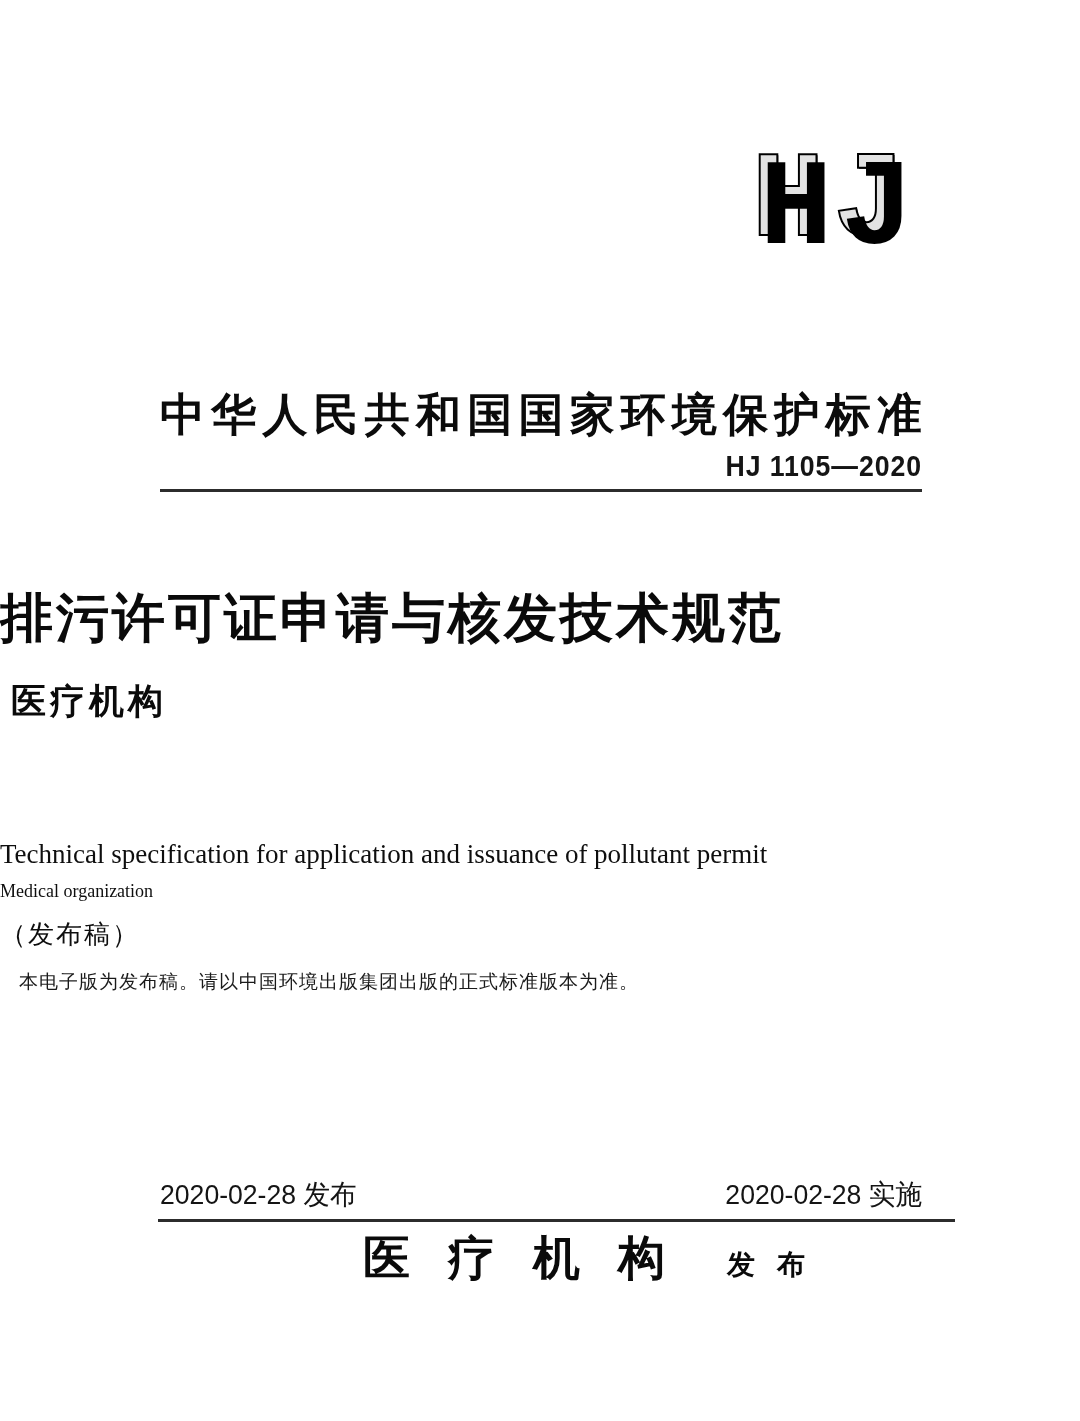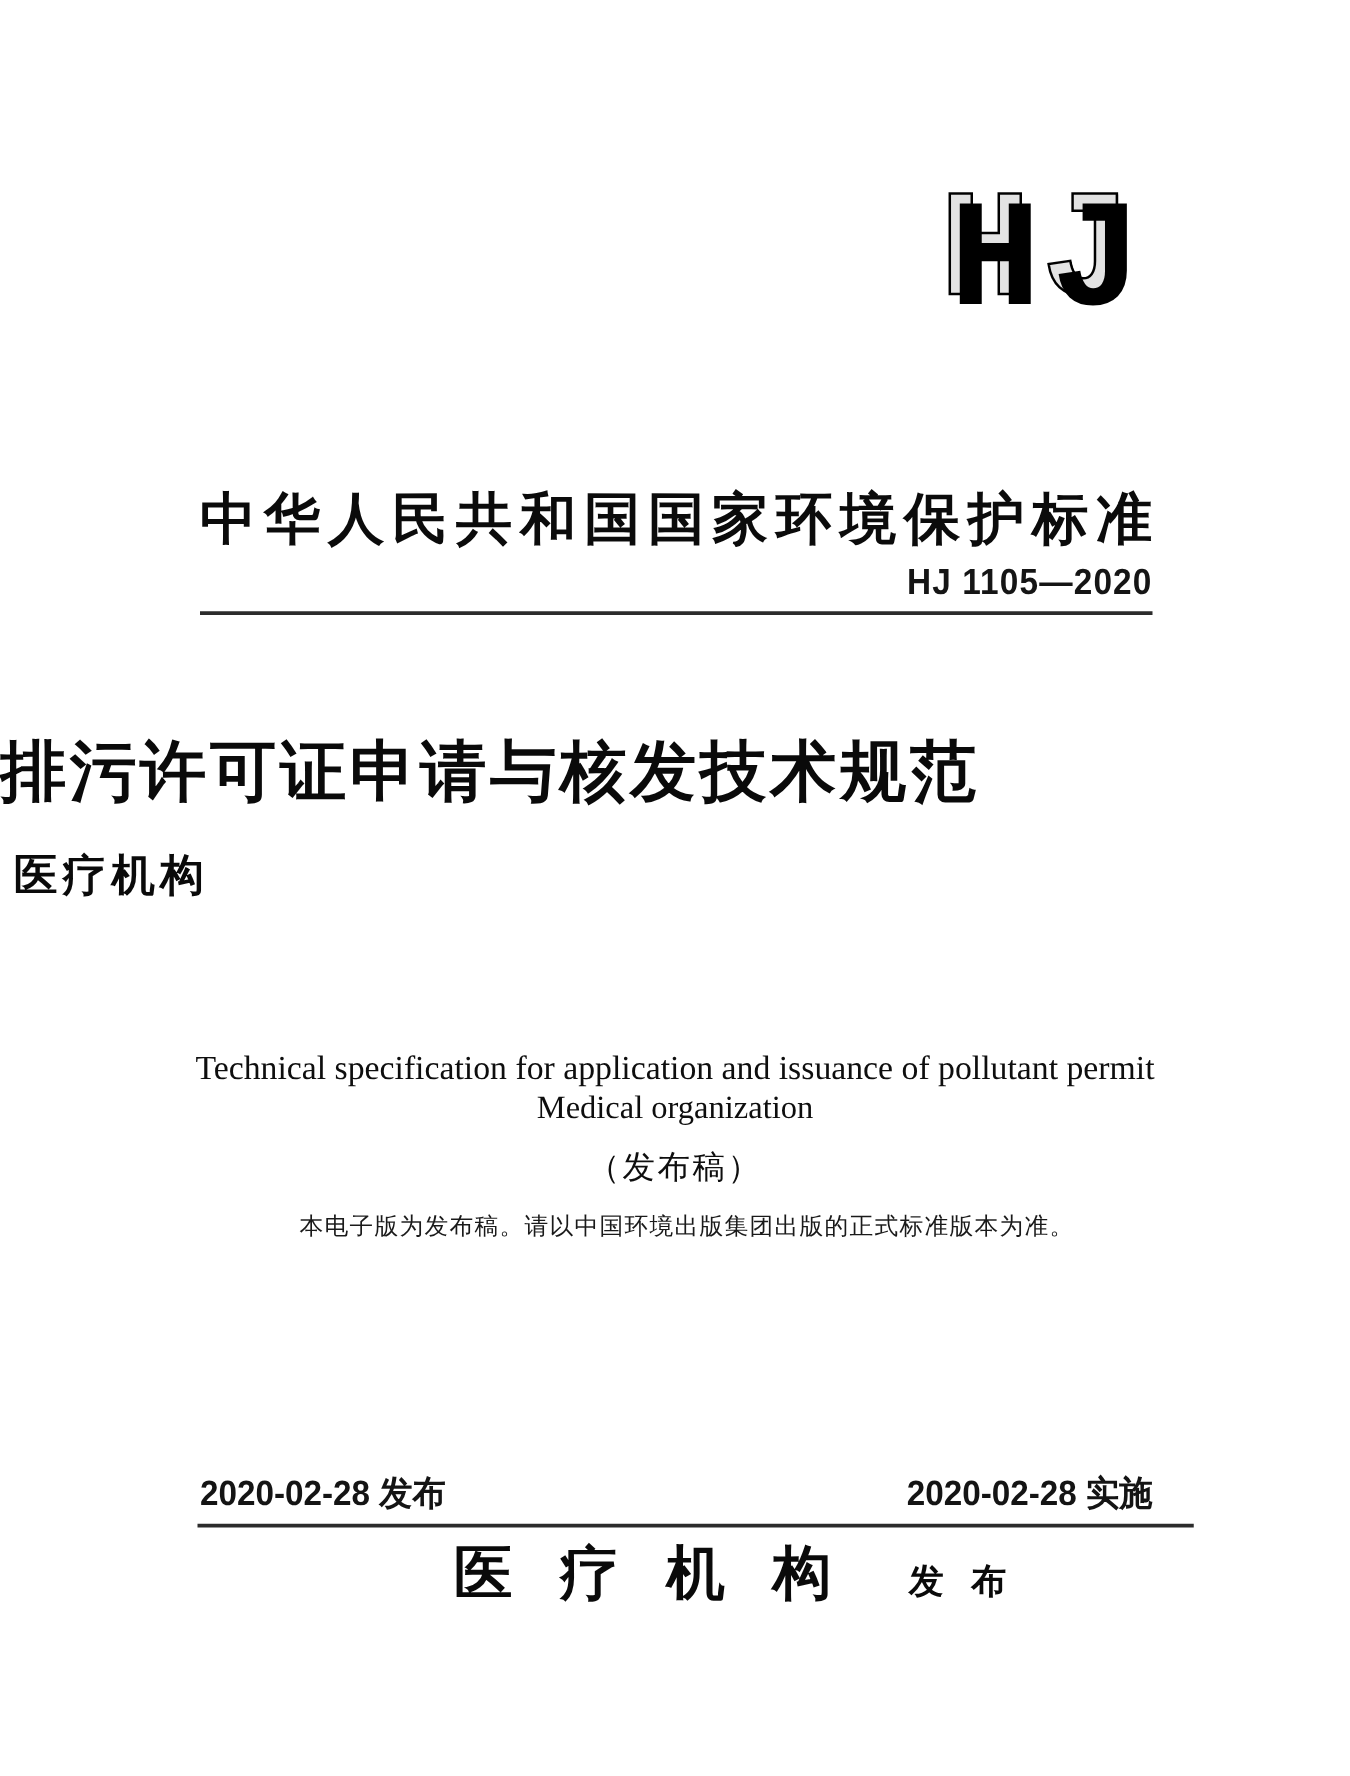--- a/index.html
+++ b/index.html
@@ -67,34 +67,34 @@
   .cn-title {
     position: absolute; left: 0; top: 588px; width: 100%;
     font-weight: bold;
     color: #0a0a0a;
   }
   .cn-title .line1 { font-size: 53px; letter-spacing: 3px; line-height: 1.15; }
   .cn-title .line2 { margin-top: 33px; font-size: 35px; letter-spacing: 4px; line-height: 1.1; margin-left: 11px; }
 
   .en-title {
     position: absolute; left: 0; top: 838px; width: 100%;
-    text-align: center;
+    text-align: left;
     font-family: "Liberation Serif", serif;
     color: #0e0e0e;
   }
   .en-title .en1 { font-size: 27px; line-height: 1.2; }
-  .en-title .en2 { margin-top: 0; font-size: 26px; line-height: 1.2; }
+  .en-title .en2 { margin-top: 11px; font-size: 18px; line-height: 1.2; }
   .en-title .draft { margin-top: 14px; font-size: 26px; letter-spacing: 2px; }
   .en-title .note { margin-top: 17px; font-size: 19px; letter-spacing: 1px; color: #1a1a1a; padding-left: 19px; }
 
   
   .dates-row {
     position: absolute; left: 160px; top: 1176px; width: 762px;
     display: flex; justify-content: space-between;
-    font-size: 28px; font-weight: bold;
+    font-size: 28px; font-weight: normal;
     color: #141414;
     white-space: nowrap;
   }
   .dates-row .d { transform: scaleX(0.95); }
   .dates-row .d.left  { transform-origin: left center; }
   .dates-row .d.right { transform-origin: right center; }
   .rule-bottom {
     position: absolute;
     left: 158px; top: 1219px; width: 797px; height: 3px;
     background: #2c2c2c;

